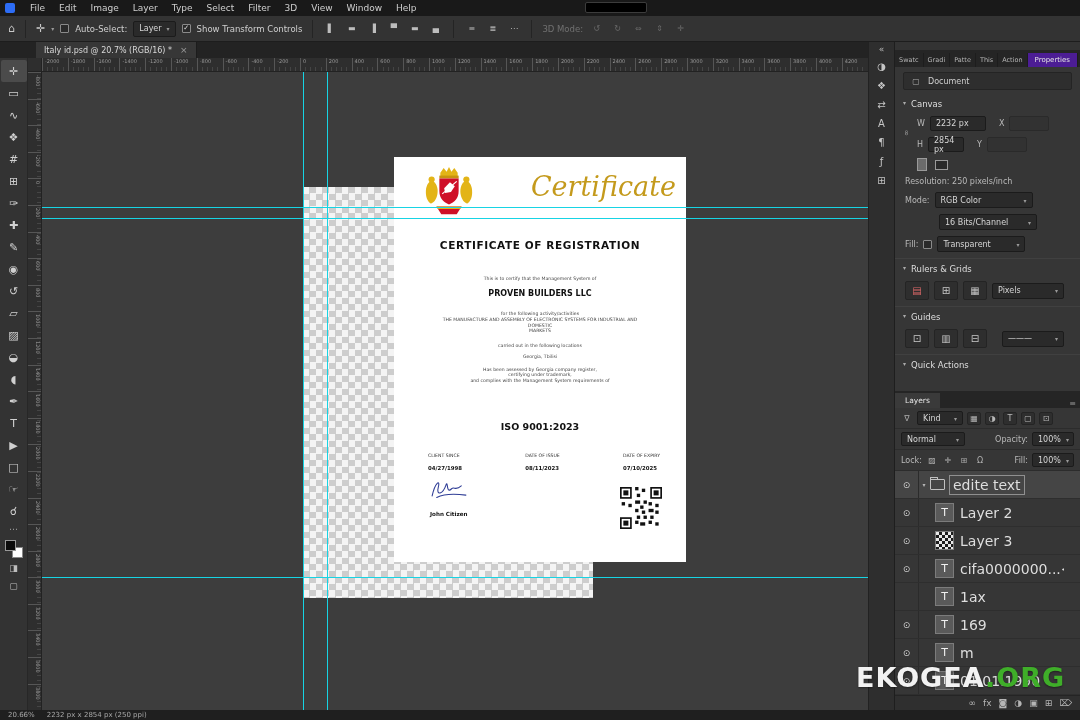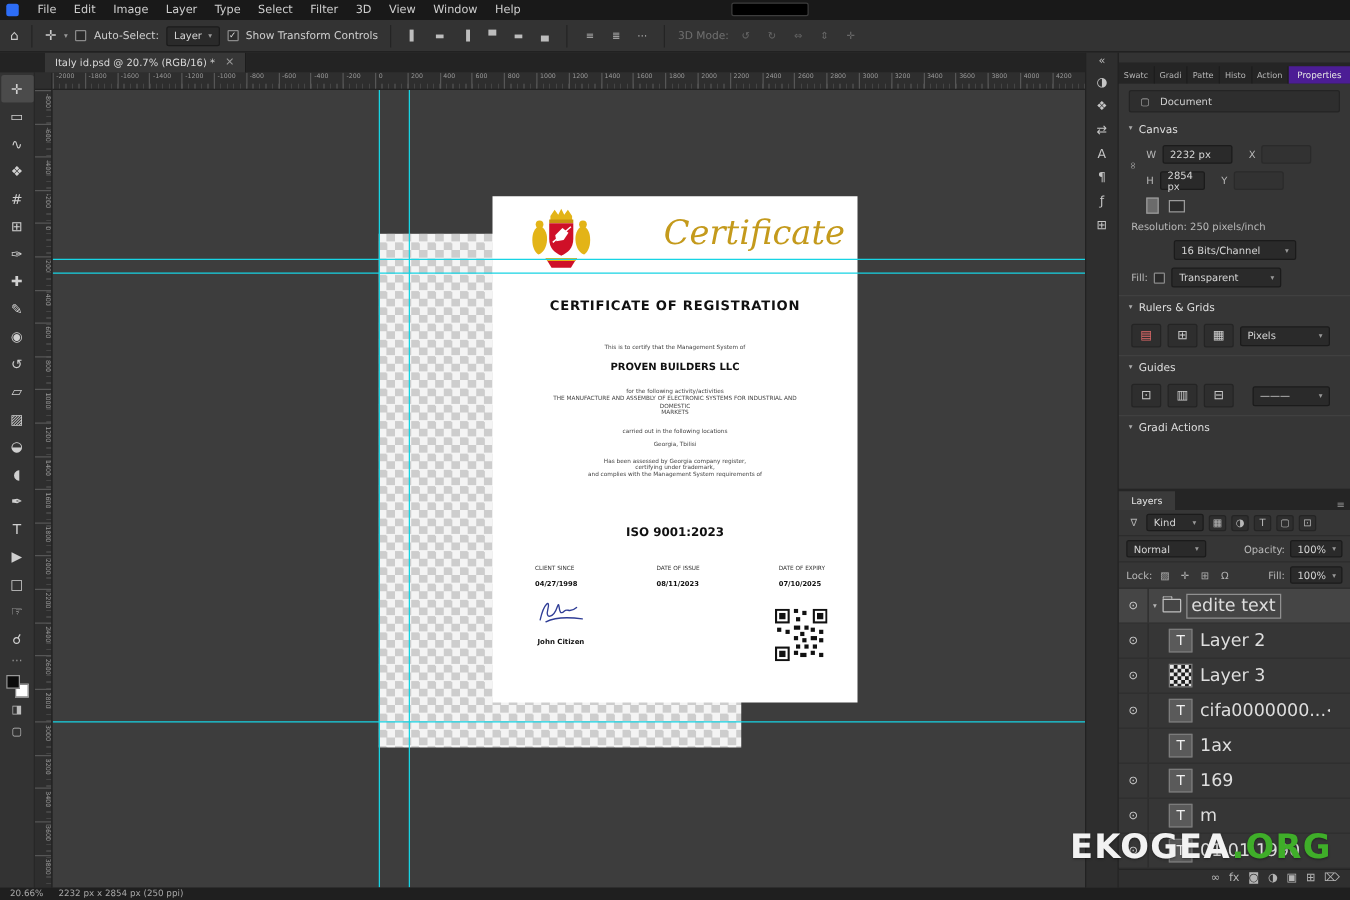--- a/index.html
+++ b/index.html
@@ -391,21 +391,21 @@
     </div>
 </div>
 
 <div id="rightpanel" class="abs">
   <div id="panel-tabs">
     <span style="display:flex;align-items:flex-end">
 
     <span class="ptab">Swatc</span>
         <span class="ptab">Gradi</span>
         <span class="ptab">Patte</span>
-        <span class="ptab">Histo</span>
+        <span class="ptab">This</span>
         <span class="ptab">Action</span>
       </span>
     <span class="ptab active">Properties</span>
 
   </div>
 
   <div id="properties-body">
     <div id="doc-chip">
       <span class="mini-plain">▢</span>
       <span>Document</span>
@@ -427,20 +427,27 @@
       <span class="flabel" style="margin-left:8px">Y</span>
       <span class="fld dis"></span>
     </div>
     <div class="prow" style="padding-left:22px;gap:8px">
       <span id="orient-portrait" class="orient"></span>
       <span id="orient-landscape" class="orient"></span>
     </div>
     <div class="prow">
       <span class="flabel">Resolution: 250 pixels/inch</span>
     </div>
+    <div class="prow">
+      <span class="flabel">Mode:</span>
+      <span class="sel" style="width:98px">
+        <span>RGB Color</span>
+        <span class="caret">▾</span>
+      </span>
+    </div>
     <div class="prow" style="padding-left:44px">
       <span class="sel" style="width:98px">
         <span>16 Bits/Channel</span>
         <span class="caret">▾</span>
       </span>
     </div>
     <div class="prow">
       <span class="flabel">Fill:</span>
       <span class="chk"></span>
       <span class="sel" style="width:88px">
@@ -469,21 +476,21 @@
       <span class="ibtn">⊡</span>
       <span class="ibtn">▥</span>
       <span class="ibtn">⊟</span>
       <span class="sel" style="width:62px;margin-left:10px">
         <span>———</span>
         <span class="caret">▾</span>
       </span>
     </div>
     <div class="phead">
       <span class="chev">▾</span>
-      <span>Gradi Actions</span>
+      <span>Quick Actions</span>
     </div>
   </div>
 
   <div id="layers-tabbar">
     <div id="layers-tab">Layers</div>
     <span id="panel-menu">≡</span>
   </div>
   <div id="layers-body">
     <div class="lfrow">
       <span class="mini-plain">∇</span>

